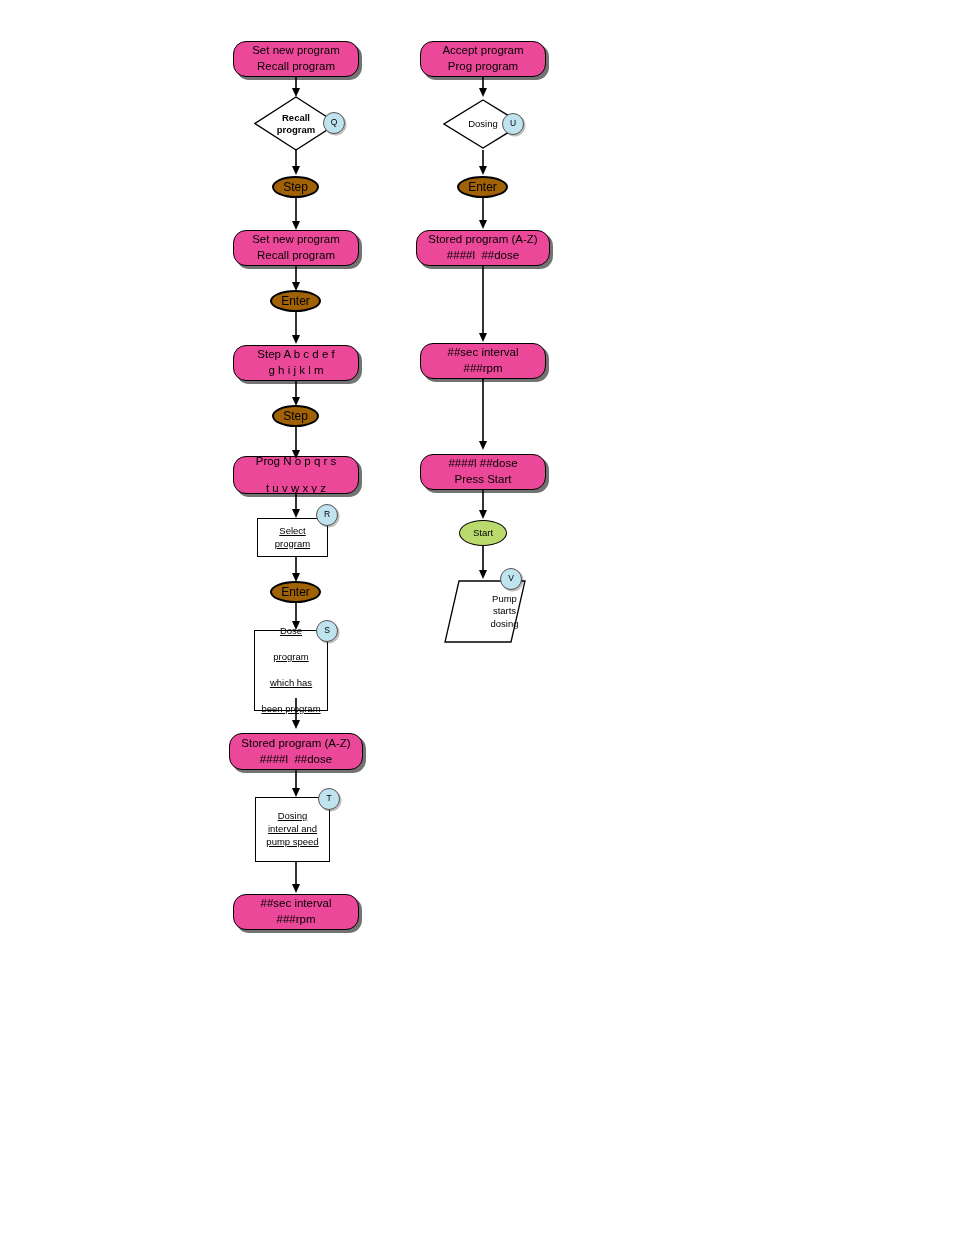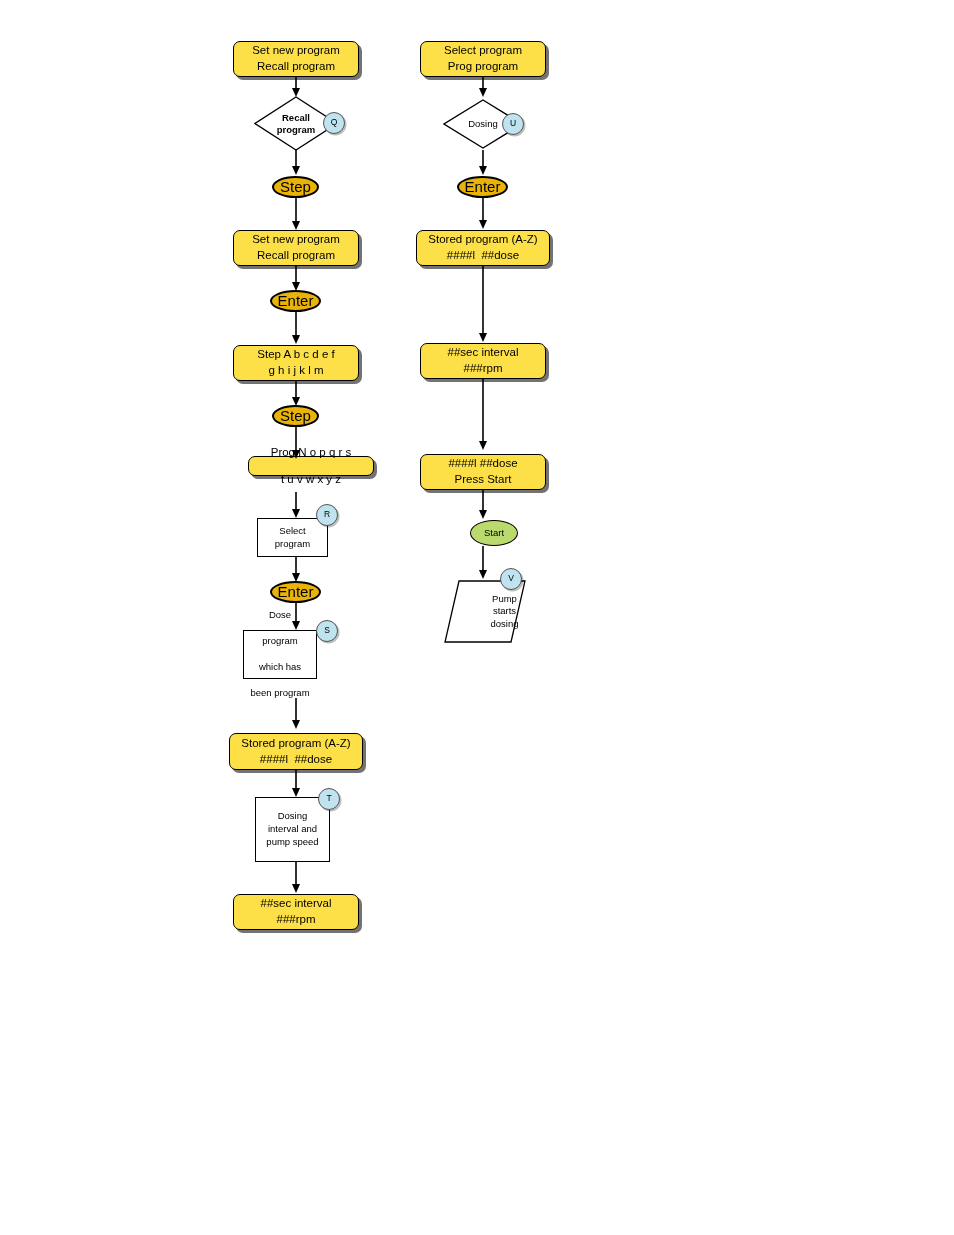--- a/index.html
+++ b/index.html
@@ -23,23 +23,23 @@
     display: flex;
     flex-direction: column;
     align-items: center;
     justify-content: center;
     text-align: center;
     color: #000000;
     line-height: 1.35;
   }
   
   .lcd {
-    background: #fde047;
+    background: #ec4899;
     border: 1.5px solid #000000;
-    border-radius: 7px;
+    border-radius: 13px;
     font-size: 11.5px;
     box-shadow: 3px 3px 0 rgba(0,0,0,0.55);
   }
   .lcd .ln { display: block; white-space: pre; }
 
   
   .diamond-wrap { position: absolute; }
   .diamond-wrap svg { display: block; }
   .diamond-label {
     position: absolute;
@@ -51,40 +51,40 @@
     justify-content: center;
     font-size: 9.5px;
     line-height: 1.2;
     text-align: center;
     pointer-events: none;
   }
   .diamond-label .ln { display: block; white-space: pre; }
 
   
   .btn-ellipse {
-    background: #eab308;
+    background: #a16207;
     border: 2.5px solid #000000;
     border-radius: 50%;
-    font-size: 15px;
+    font-size: 12px;
     justify-content: center;
   }
   
   .start-ellipse {
     background: #bada6e;
     border: 1.5px solid #000000;
     border-radius: 50%;
     font-size: 9.5px;
   }
   
   .proc {
     background: #ffffff;
     border: 1.3px solid #000000;
     font-size: 9.5px;
   }
-  .proc .ln { display: block; white-space: pre; }
+  .proc .ln { display: block; white-space: pre; text-decoration: underline; }
 
   
   .io-wrap { position: absolute; }
   .io-wrap svg { display: block; }
   .io-label {
     position: absolute;
     left: 0; top: 0;
     width: 100%; height: 100%;
     display: flex;
     flex-direction: column;
@@ -273,38 +273,38 @@
 
   <div class="node lcd" style="left:233px;top:345px;width:126px;height:36px;">
     <span class="ln">Step A b c d e f</span>
     <span class="ln">g h i j k l m</span>
   </div>
 
   <div class="node btn-ellipse" style="left:272px;top:405px;width:47px;height:22px;">
     <span>Step</span>
   </div>
 
-  <div class="node lcd" style="left:248px;top:456px;width:126px;height:20px;gap:11px;">
+  <div class="node lcd" style="left:233px;top:456px;width:126px;height:38px;gap:11px;">
     <span class="ln">Prog N o p q r s</span>
     <span class="ln">t u v w x y z</span>
   </div>
 
   <div class="node proc" style="left:257px;top:518px;width:71px;height:39px;">
     <span class="ln">Select</span>
     <span class="ln">program</span>
   </div>
   <div class="node conn" style="left:316px;top:504px;">
     <span>R</span>
   </div>
 
   <div class="node btn-ellipse" style="left:270px;top:581px;width:51px;height:22px;">
     <span>Enter</span>
   </div>
 
-  <div class="node proc" style="left:243px;top:630px;width:74px;height:49px;gap:13px;">
+  <div class="node proc" style="left:254px;top:630px;width:74px;height:81px;gap:13px;">
     <span class="ln">Dose</span>
     <span class="ln">program</span>
     <span class="ln">which has</span>
     <span class="ln">been program</span>
   </div>
   <div class="node conn" style="left:316px;top:620px;">
     <span>S</span>
   </div>
 
   <div class="node lcd" style="left:229px;top:733px;width:134px;height:37px;">
@@ -320,21 +320,21 @@
   <div class="node conn" style="left:318px;top:788px;">
     <span>T</span>
   </div>
 
   <div class="node lcd" style="left:233px;top:894px;width:126px;height:36px;">
     <span class="ln">##sec interval</span>
     <span class="ln">###rpm</span>
   </div>
 
   <div class="node lcd" style="left:420px;top:41px;width:126px;height:36px;">
-    <span class="ln">Select program</span>
+    <span class="ln">Accept program</span>
     <span class="ln">Prog program</span>
   </div>
 
   <div class="diamond-wrap" style="left:443px;top:99px;width:80px;height:50px;">
     <svg width="80" height="50" viewBox="0 0 80 50">
         <polygon points="40,1 79,25 40,49 1,25" fill="#ffffff" stroke="#000000" stroke-width="1.3"></polygon>
       </svg>
     <div class="diamond-label">
       <span class="ln">Dosing</span>
     </div>
@@ -355,21 +355,21 @@
   <div class="node lcd" style="left:420px;top:343px;width:126px;height:36px;">
     <span class="ln">##sec interval</span>
     <span class="ln">###rpm</span>
   </div>
 
   <div class="node lcd" style="left:420px;top:454px;width:126px;height:36px;">
     <span class="ln">####l ##dose</span>
     <span class="ln">Press Start</span>
   </div>
 
-  <div class="node start-ellipse" style="left:470px;top:520px;width:48px;height:26px;text-align:right;">
+  <div class="node start-ellipse" style="left:459px;top:520px;width:48px;height:26px;text-align:right;">
     <span>Start</span>
   </div>
 
   <div class="io-wrap" style="left:444px;top:580px;width:82px;height:63px;">
     <svg width="82" height="63" viewBox="0 0 82 63">
         <polygon points="15,1 81,1 67,62 1,62" fill="#ffffff" stroke="#000000" stroke-width="1.3"></polygon>
       </svg>
     <div class="io-label">
       <span class="ln">Pump</span>
       <span class="ln">starts</span>

